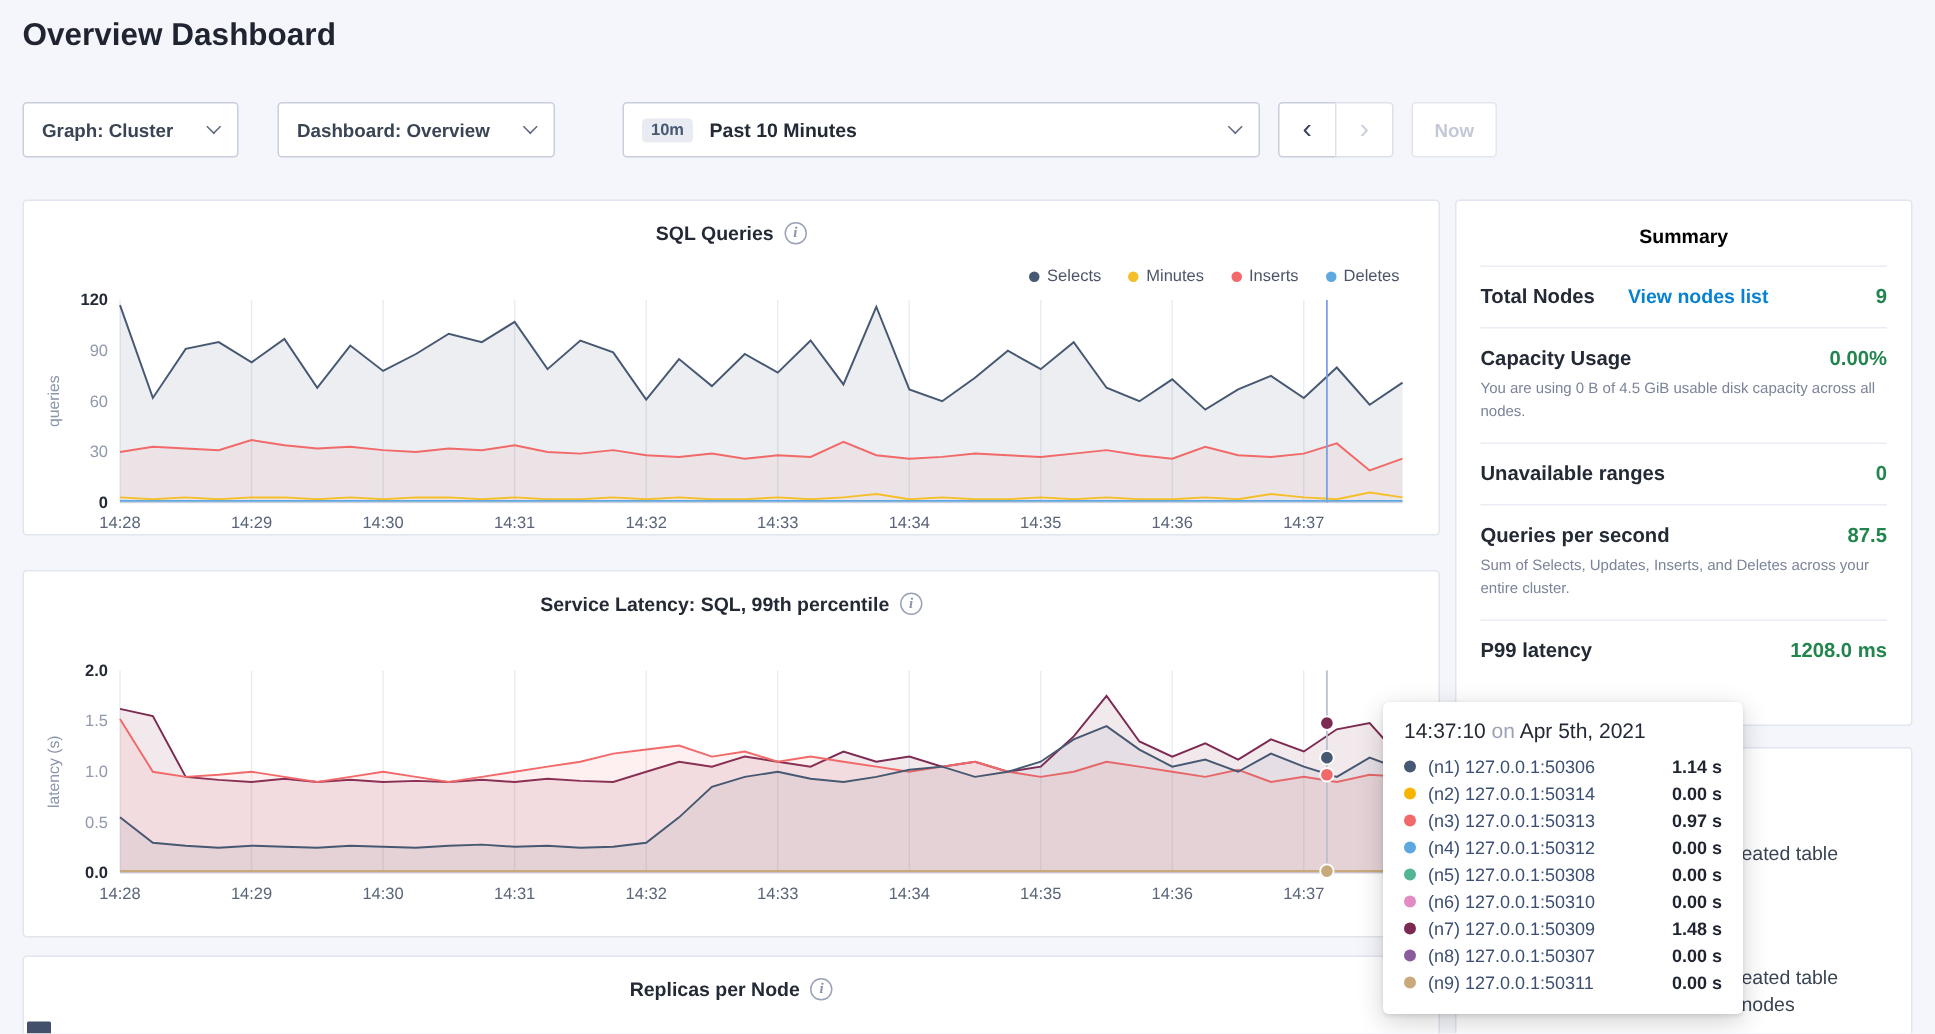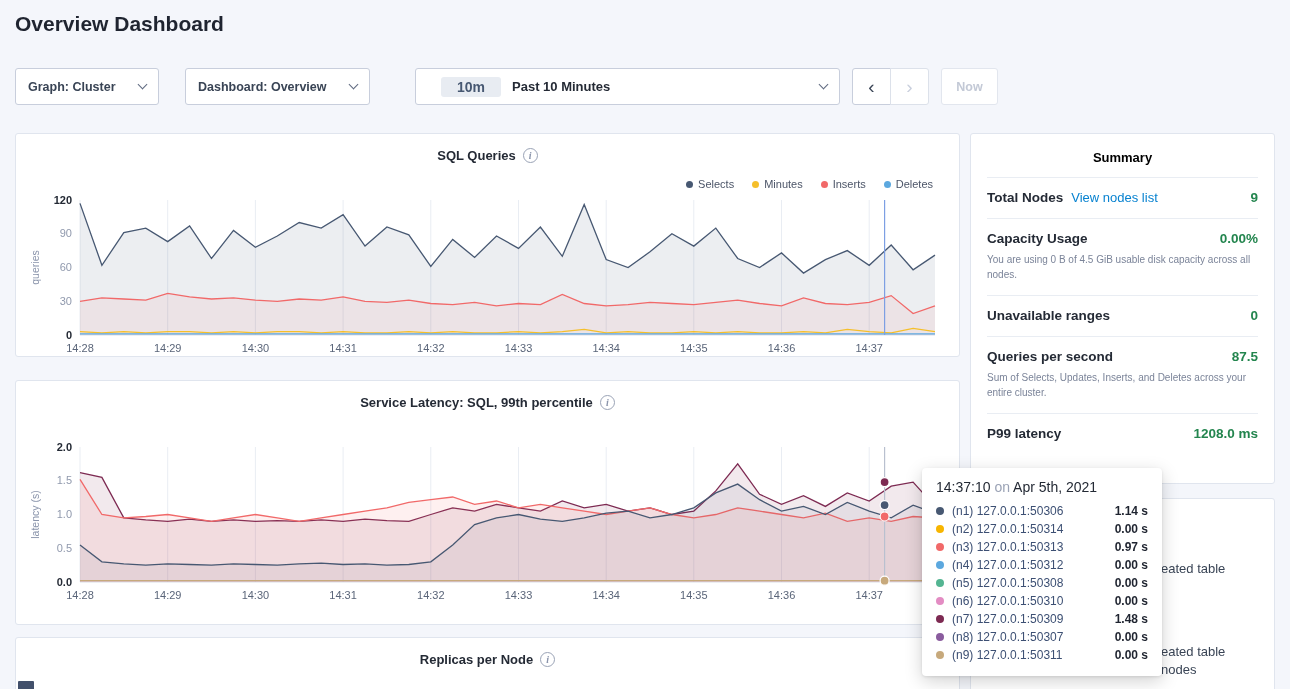--- a/index.html
+++ b/index.html
@@ -10,21 +10,21 @@
 
   
   .toolbar { position:absolute; left:0; top:68px; width:100%; height:37px; }
   .btn { position:absolute; height:37px; background:#fff; border:1px solid #c8cedc; border-radius:3px;
          display:flex; align-items:center; font-size:12.5px; font-weight:700; color:#394455; padding:0 12px; cursor:pointer; }
   .caret { display:inline-block; width:7px; height:7px; border-right:1.6px solid #5f6a80; border-bottom:1.6px solid #5f6a80;
            transform:rotate(45deg); margin-left:10px; margin-top:-4px; flex:none; }
   .graph-dd { left:15px; width:144px; justify-content:space-between; }
   .dash-dd { left:185px; width:185px; justify-content:space-between; }
   .time-dd { left:415px; width:425px; }
-  .time-badge { background:#e8ecf2; border-radius:3px; padding:2px 16px; font-size:14px; font-weight:700; color:#475872; margin-right:11px;margin-left:13px; }
+  .time-badge { background:#e8ecf2; border-radius:3px; padding:2px 6px; font-size:11px; font-weight:700; color:#475872; margin-right:11px; }
   .time-label { font-size:13px; font-weight:700; color:#242a35; }
   .time-dd .caret { margin-left:auto; }
   .nav-group { position:absolute; left:852px; display:flex; }
   .nav-btn { width:39px; height:37px; background:#fff; border:1px solid #c8cedc; display:flex; align-items:center; justify-content:center;
              font-size:19px; color:#394455; cursor:pointer; }
   .nav-btn.prev { border-radius:3px 0 0 3px; }
   .nav-btn.next { border-radius:0 3px 3px 0; margin-left:-1px; color:#c9cfdd; border-color:#dce1ea; cursor:default; }
   .now-btn { left:941px; width:57px; justify-content:center; color:#c3c9d6; border-color:#e2e6ee; cursor:default; }
 
   
@@ -54,21 +54,21 @@
   svg .yl { font-size:10.5px; fill:#8a94ab; }
 
   .axis-peek { position:absolute; left:2px; top:43px; width:16px; height:9px; background:#42506b; border-radius:1px; }
 
   
   .panel-summary { left:0; top:0; width:305px; height:351px; padding:0 16px; overflow:hidden; }
   .summary-title { text-align:center; font-size:13px; font-weight:700; padding:16px 0 12px; color:#000000; }
   .srow { padding:12px 0 13px; border-top:1px solid #e9edf3; }
   .srow-main { display:flex; align-items:baseline; }
   .slabel { font-size:13.5px; font-weight:700; color:#242a35; }
-  .slink { font-size:13px; font-weight:400; color:#0782d0; margin-left:8px; cursor:pointer; }
+  .slink { font-size:13px; font-weight:700; color:#0782d0; margin-left:22px; cursor:pointer; }
   .sval { margin-left:auto; font-size:13.5px; font-weight:700; color:#23854e; }
   .sdesc { font-size:10px; color:#7b8499; line-height:1.45; margin-top:7px; }
 
   
   .panel-events { left:0; top:365px; width:305px; height:220px; overflow:hidden; }
   .frag { position:absolute; left:190px; font-size:13px; color:#394455; white-space:nowrap; }
 
   
   .tooltip { position:absolute; left:922px; top:468px; width:240px; background:#fff; border-radius:4px; z-index:20;
              box-shadow:0 1px 3px rgba(0,0,0,.10), 0 5px 18px rgba(0,0,0,.18); padding:11px 14px 12px; }

